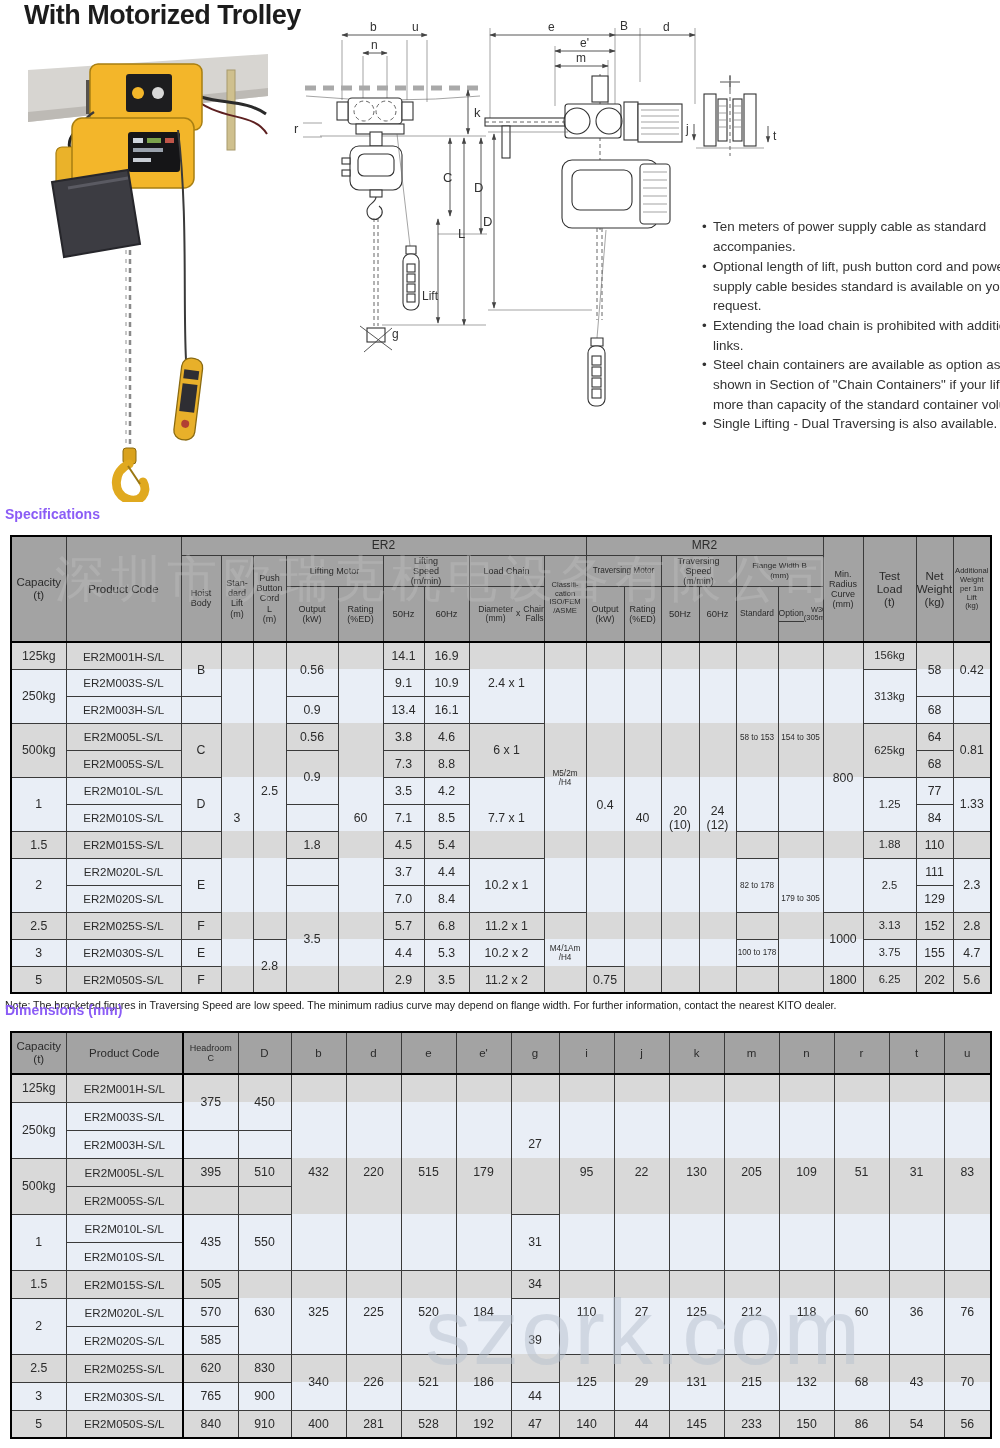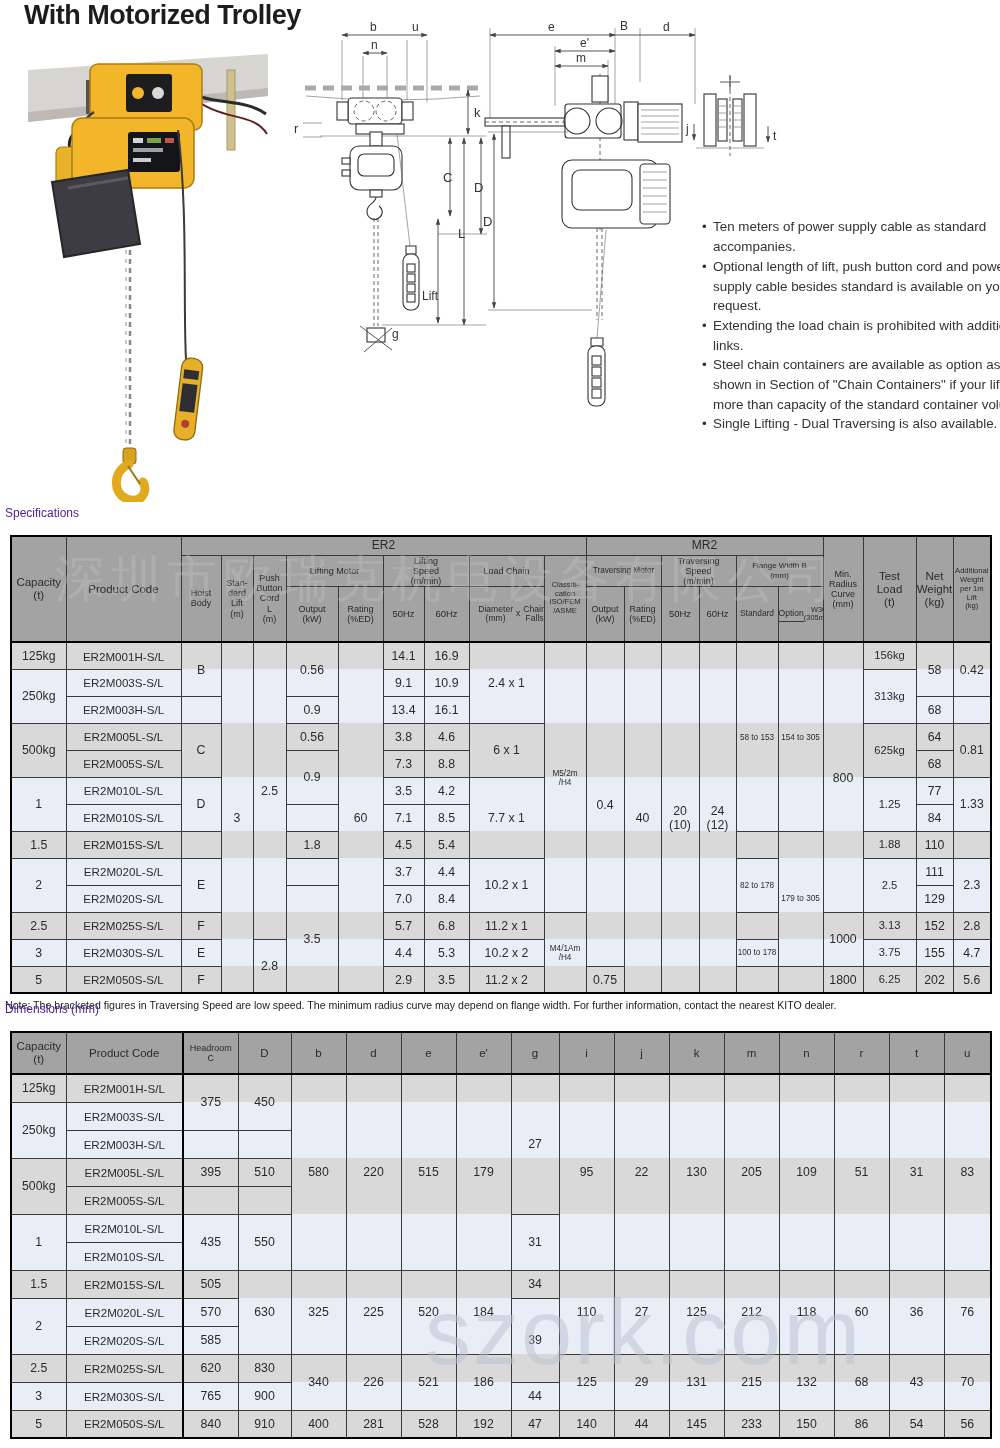--- a/index.html
+++ b/index.html
@@ -1,21 +1,21 @@
 <!DOCTYPE html>
 <html><head>
 <meta charset="utf-8">
 <style>
   html,body{margin:0;padding:0;background:#fff;}
   #page{position:relative;width:1000px;height:1448px;background:#fff;
         font-family:"Liberation Sans", sans-serif;color:#222;overflow:hidden;}
   .abs{position:absolute;}
   
   #main-title{left:24px;top:0px;font-size:27px;font-weight:bold;color:#1c1c1c;letter-spacing:-0.5px;}
-  .section-title{font-size:12px;font-weight:normal;color:#4c1d95;}
+  .section-title{font-size:14px;font-weight:bold;color:#8b5cf6;}
   
   #notes{left:663px;top:204px;width:337px;font-size:13.4px;line-height:1.47;color:#333;}
   #notes li{list-style:none;position:relative;padding-left:10px;}
   #notes li:before{content:"\2022";position:absolute;left:-1px;top:0;}
   
   #spec-note{left:5px;top:999px;width:990px;font-size:10.6px;color:#222;}
   
   table{border-collapse:collapse;table-layout:fixed;width:980px;}
   th,td{border:1px solid #3a3a3a;padding:0;text-align:center;vertical-align:middle;
         white-space:pre-line;color:#2b2b2b;overflow:hidden;}
@@ -594,21 +594,21 @@
         <th class="h-main">t</th>
         <th class="h-main">u</th>
       </tr>
     </thead>
     <tbody>
         <tr>
           <td>125kg</td>
           <td class="c-prod prod">ER2M001H-S/L</td>
           <td rowspan="2">375</td>
           <td rowspan="2">450</td>
-          <td rowspan="7">580</td>
+          <td rowspan="7">432</td>
           <td rowspan="7">220</td>
           <td rowspan="7">515</td>
           <td rowspan="7">179</td>
           <td rowspan="5">27</td>
           <td rowspan="7">95</td>
           <td rowspan="7">22</td>
           <td rowspan="7">130</td>
           <td rowspan="7">205</td>
           <td rowspan="7">109</td>
           <td rowspan="7">51</td>

